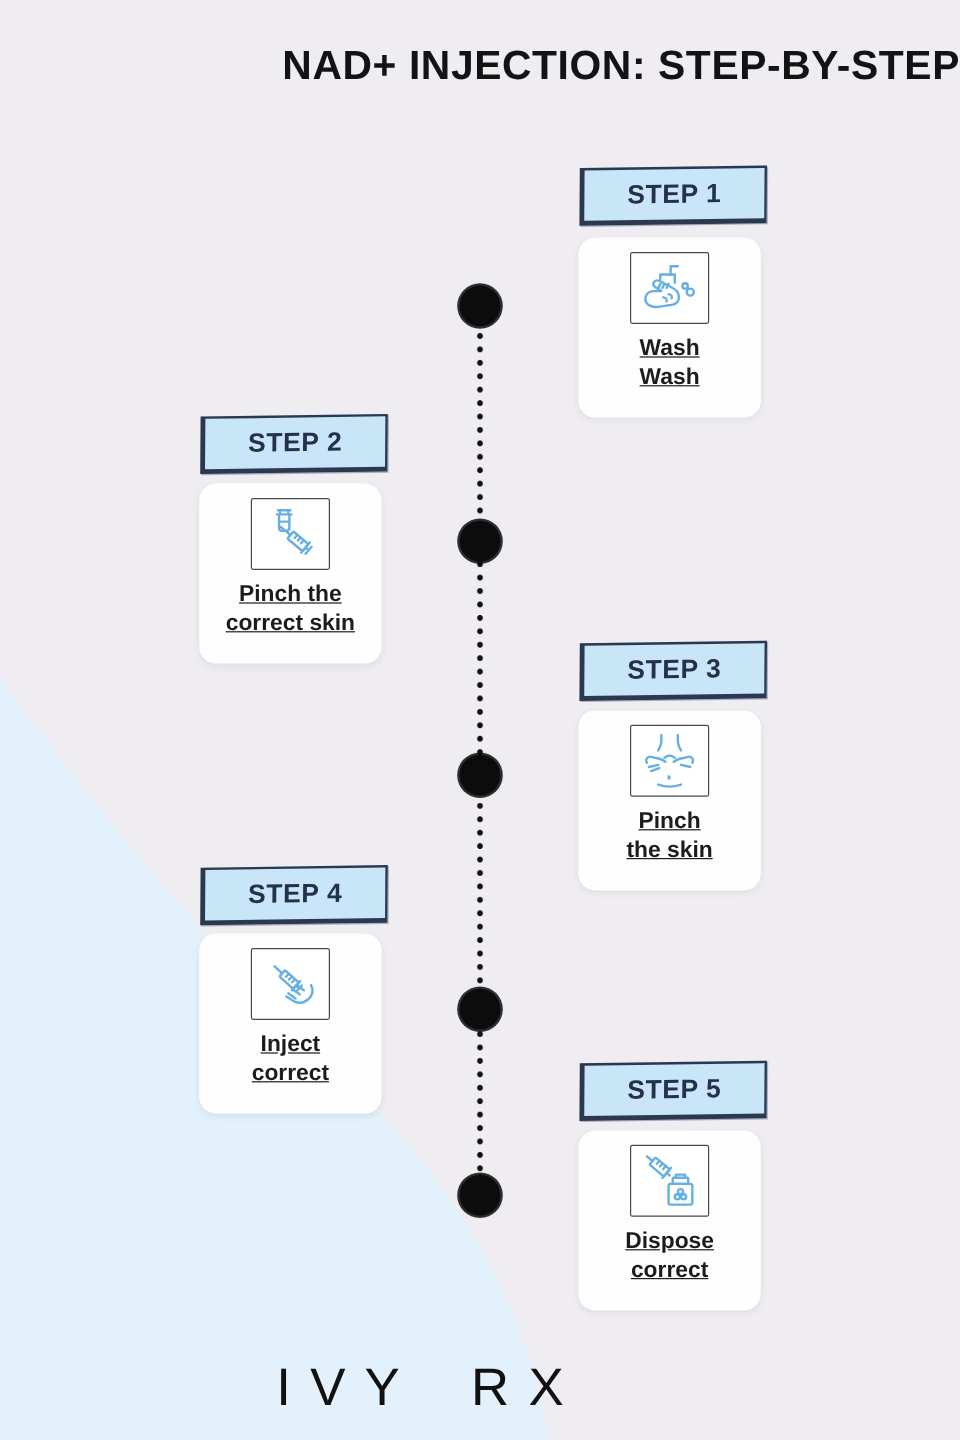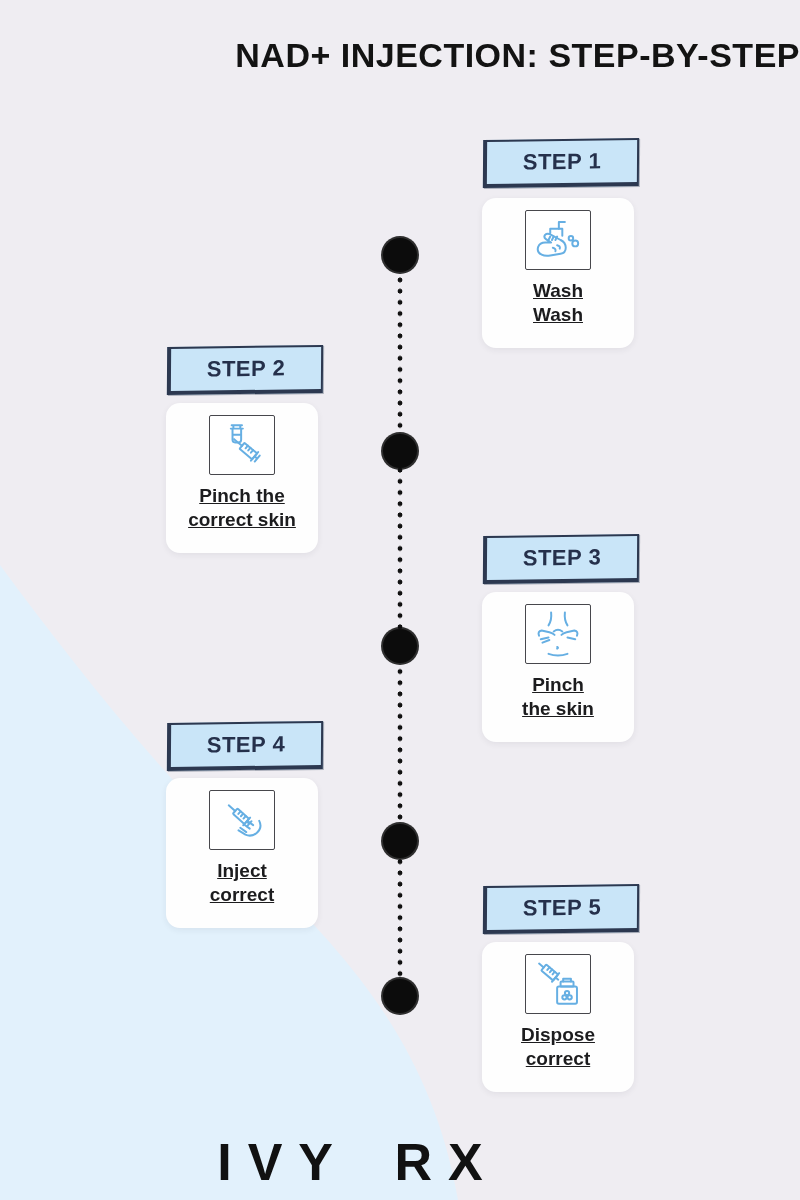--- a/index.html
+++ b/index.html
@@ -32,21 +32,21 @@
   .card{position:absolute;width:152px;height:150px;background:var(--card_bg);border-radius:14px;
     box-shadow:0 2px 6px rgba(40,40,60,.07);display:flex;flex-direction:column;align-items:center;}
   .card.side-right{left:482px;} .card.side-left{left:166px;}
   .iconbox{margin-top:12px;width:64px;height:58px;background:#fff;border:1.6px solid var(--icon_box_border);
     border-radius:2px;display:flex;align-items:center;justify-content:center;}
   .iconbox svg{stroke:var(--icon_stroke);fill:none;stroke-width:2.3;stroke-linecap:round;stroke-linejoin:round;}
   .caption{margin-top:9px;text-align:center;font-weight:bold;font-size:19px;line-height:1.28;color:var(--caption_text);}
   .caption span{display:block;text-decoration:underline;}
 
   .logo{position:absolute;left:0;top:1132px;width:700px;text-align:center;
-    font-size:52px;font-weight:700;letter-spacing:16px;word-spacing:16px;padding-left:16px;
+    font-size:44px;font-weight:400;letter-spacing:16px;word-spacing:16px;padding-left:16px;
     box-sizing:border-box;color:var(--logo_text);}
 </style>
 </head>
 <body>
 
 <div class="canvas">
 
   <svg class="blob-svg" width="470" height="640" viewBox="0 0 470 640">
     <path d="M0,5 C70,100 160,215 262,312 C352,400 432,490 458,640 L0,640 Z" fill="#E2F1FC"></path>
   </svg>

